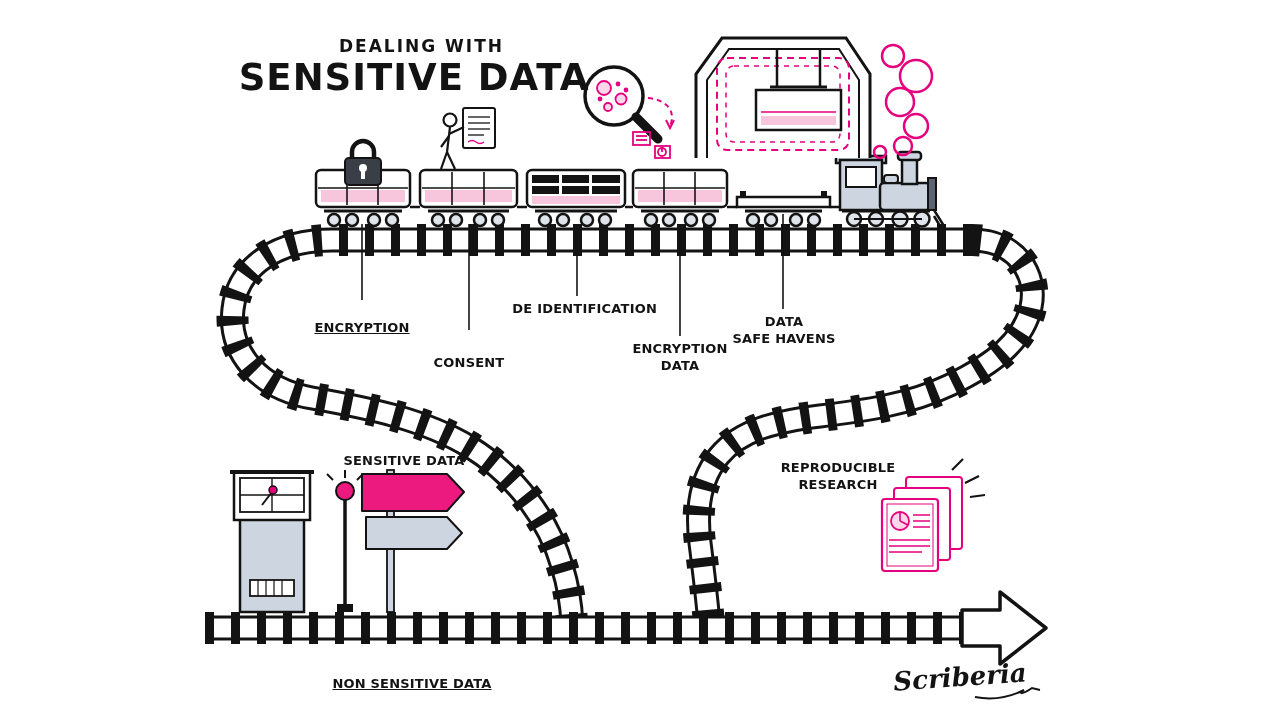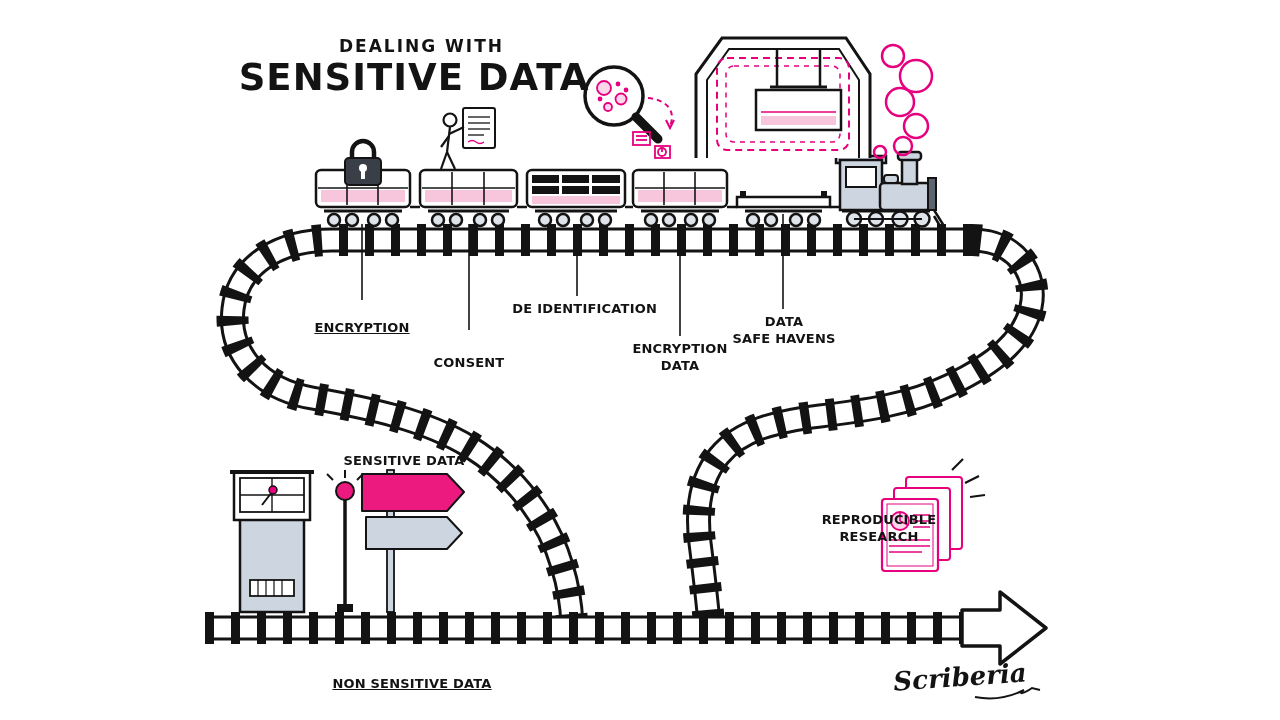--- a/index.html
+++ b/index.html
@@ -21,21 +21,21 @@
     font-size:13px;font-weight:700;text-align:center;letter-spacing:.2px;
     white-space:pre-line;line-height:1.3;
   }
   .lbl-encryption{left:292px;top:320px;width:140px;text-decoration:underline;}
   .lbl-consent{left:399px;top:355px;width:140px;}
   .lbl-deid{left:497px;top:301px;width:160px;text-align:right;}
   .lbl-synth{left:630px;top:341px;width:100px;}
   .lbl-havens{left:724px;top:314px;width:120px;}
   .lbl-sensitive{left:329px;top:453px;width:150px;}
   .lbl-nonsensitive{left:327px;top:676px;width:170px;text-decoration:underline;}
-  .lbl-research{left:778px;top:512px;width:120px;margin-left:41px;}
+  .lbl-research{left:778px;top:460px;width:120px;}
   .signature{
     left:890px;top:662px;width:140px;text-align:center;
     font-family:"DejaVu Serif", serif;font-style:italic;font-size:26px;font-weight:700;
     transform:rotate(-4deg);
   }
   svg .ink{stroke:#131313;fill:none;}
 </style>
 </head>
 <body>
 

